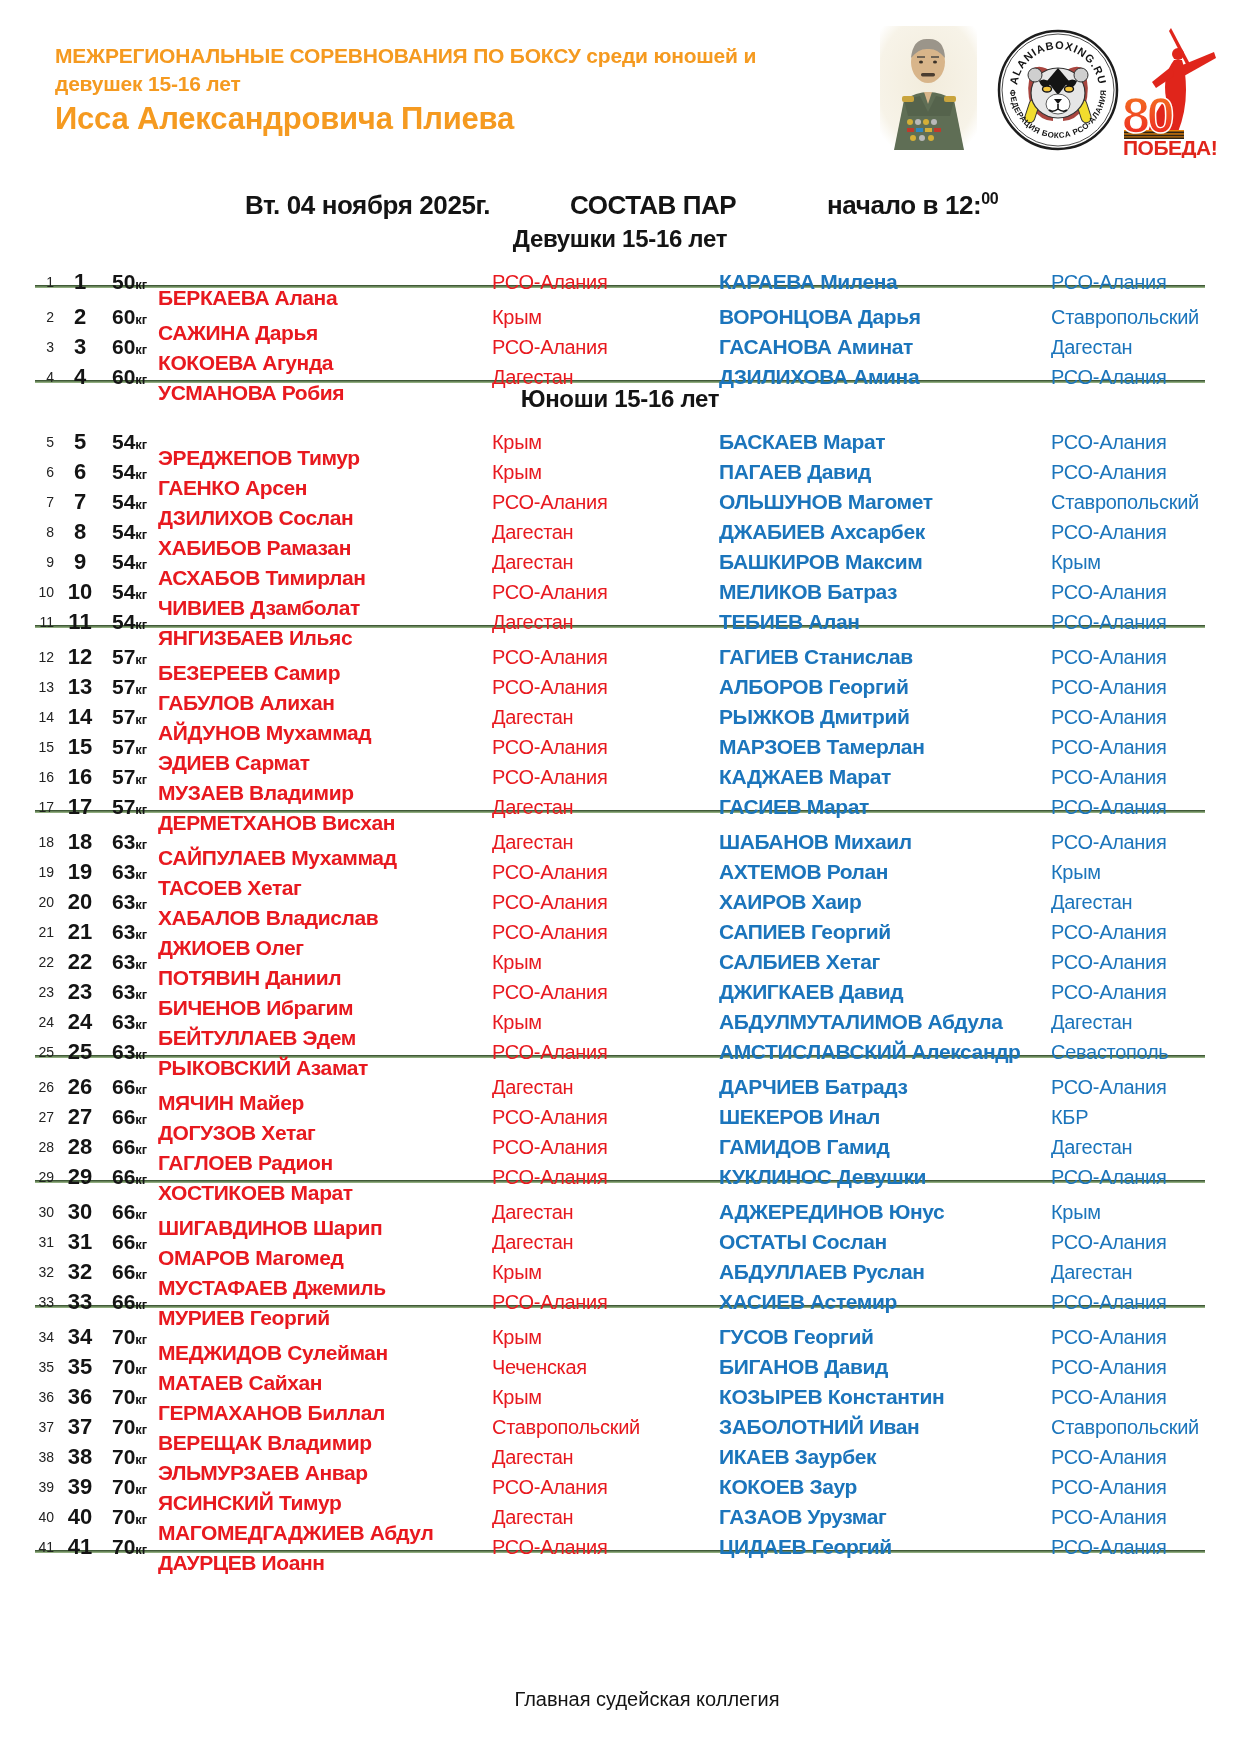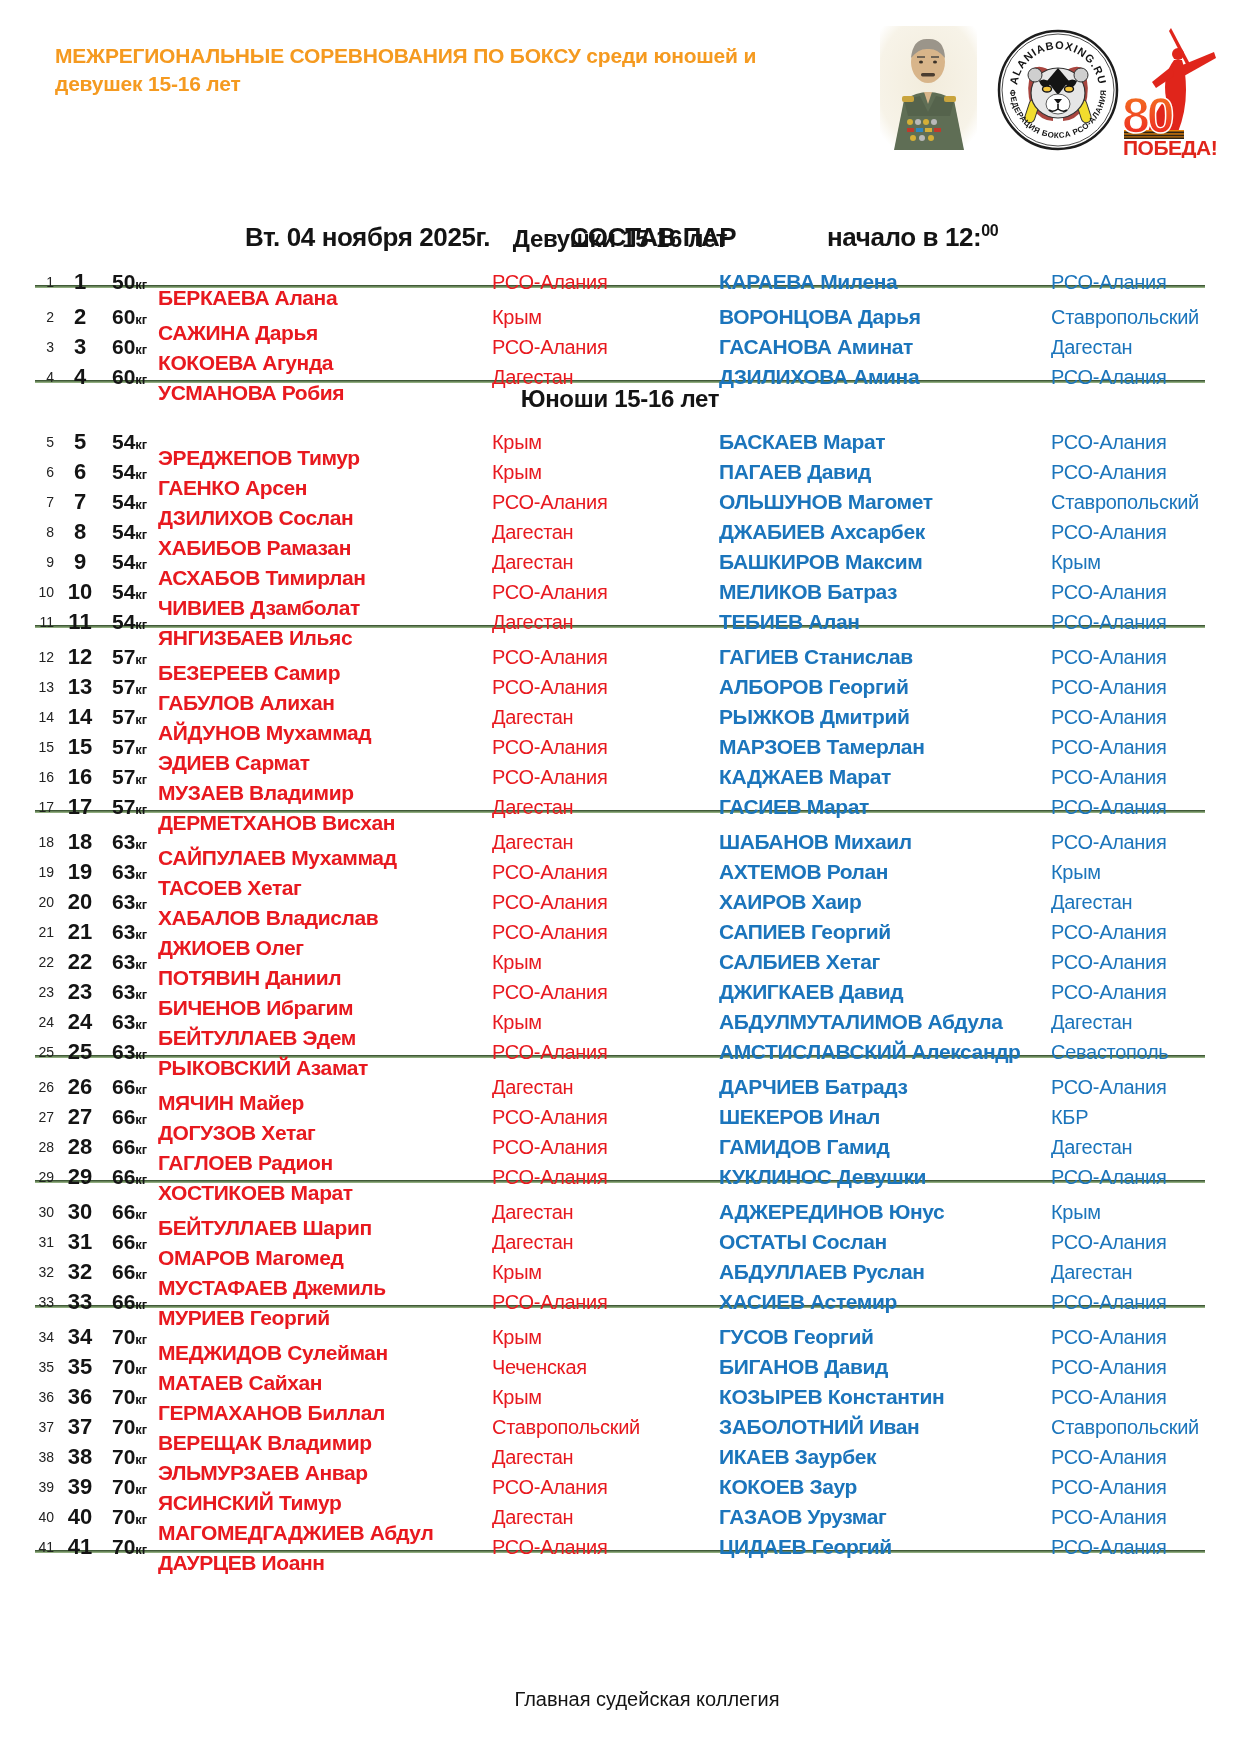--- a/index.html
+++ b/index.html
@@ -16,21 +16,21 @@
   .logo{position:absolute;}
   .logo-portrait{left:880px;top:26px;}
   .logo-federation{left:997px;top:29px;}
   .logo-victory{left:1122px;top:24px;}
   
   .venue-wrap{position:absolute;left:35px;top:146px;width:1175px;}
   .rule{height:3px;background:linear-gradient(180deg,#5d7240,#c9d8b0);}
   .venue{font-size:20px;text-align:center;padding:3px 0 4px;letter-spacing:-0.2px;}
   
   .schedule{position:absolute;left:245px;top:190px;display:flex;align-items:baseline;
-            font-weight:bold;font-size:26px;letter-spacing:-0.4px;white-space:nowrap;margin-top:32px;}
+            font-weight:bold;font-size:26px;letter-spacing:-0.4px;white-space:nowrap;}
   .sched-date{width:325px;}
   .sched-title{width:257px;}
   .sched-start sup{font-size:16px;}
   
   .pairs{position:absolute;left:35px;top:224px;width:1170px;}
   .row{display:grid;grid-template-columns:25px 40px 58px 334px 227px 332px 154px;
        height:30px;align-items:center;white-space:nowrap;}
   .c-idx{font-size:14px;text-align:right;padding-right:6px;color:#222;}
   .c-num{font-size:22px;font-weight:bold;text-align:center;}
   .c-w{font-size:21px;font-weight:bold;padding-left:12px;}
@@ -46,20 +46,21 @@
   .colophon{position:absolute;top:1688px;left:0;width:1240px;box-sizing:border-box;
             padding-left:54px;text-align:center;font-size:20px;}
 </style>
 </head>
 <body>
 
 <div class="page" style="--orange: #F59A20; --red: #E8191F; --blue: #1B75BC;">
 
   <div class="title-block">
     <div class="t1">МЕЖРЕГИОНАЛЬНЫЕ СОРЕВНОВАНИЯ ПО БОКСУ среди юношей и девушек 15-16 лет</div>
+    <div class="t3">Исса Александровича Плиева</div>
   </div>
 
   <div class="logo logo-portrait">
     <svg width="97" height="124" viewBox="0 0 97 124">
       <defs>
         <radialGradient id="pg" cx="50%" cy="45%" r="65%">
           <stop offset="0%" stop-color="#f2ecdc"></stop>
             <stop offset="80%" stop-color="#f7f3e8"></stop>
             <stop offset="100%" stop-color="#ffffff"></stop>
         </radialGradient>
@@ -424,21 +425,21 @@
         <div class="c-rname">ХОСТИКОЕВ Марат</div>
         <div class="c-rreg">РСО-Алания</div>
         <div class="c-bname">КУКЛИНОС Девушки</div>
         <div class="c-breg">РСО-Алания</div>
       </div>
       <div class="sep"></div>
       <div class="row">
         <div class="c-idx">30</div>
         <div class="c-num">30</div>
         <div class="c-w"><span>66</span><span class="unit">кг</span></div>
-        <div class="c-rname">БЕЙТУЛЛАЕВ Шарип</div>
+        <div class="c-rname">ШИГАВДИНОВ Шарип</div>
         <div class="c-rreg">Дагестан</div>
         <div class="c-bname">АДЖЕРЕДИНОВ Юнус</div>
         <div class="c-breg">Крым</div>
       </div>
       <div class="row">
         <div class="c-idx">31</div>
         <div class="c-num">31</div>
         <div class="c-w"><span>66</span><span class="unit">кг</span></div>
         <div class="c-rname">ОМАРОВ Магомед</div>
         <div class="c-rreg">Дагестан</div>

